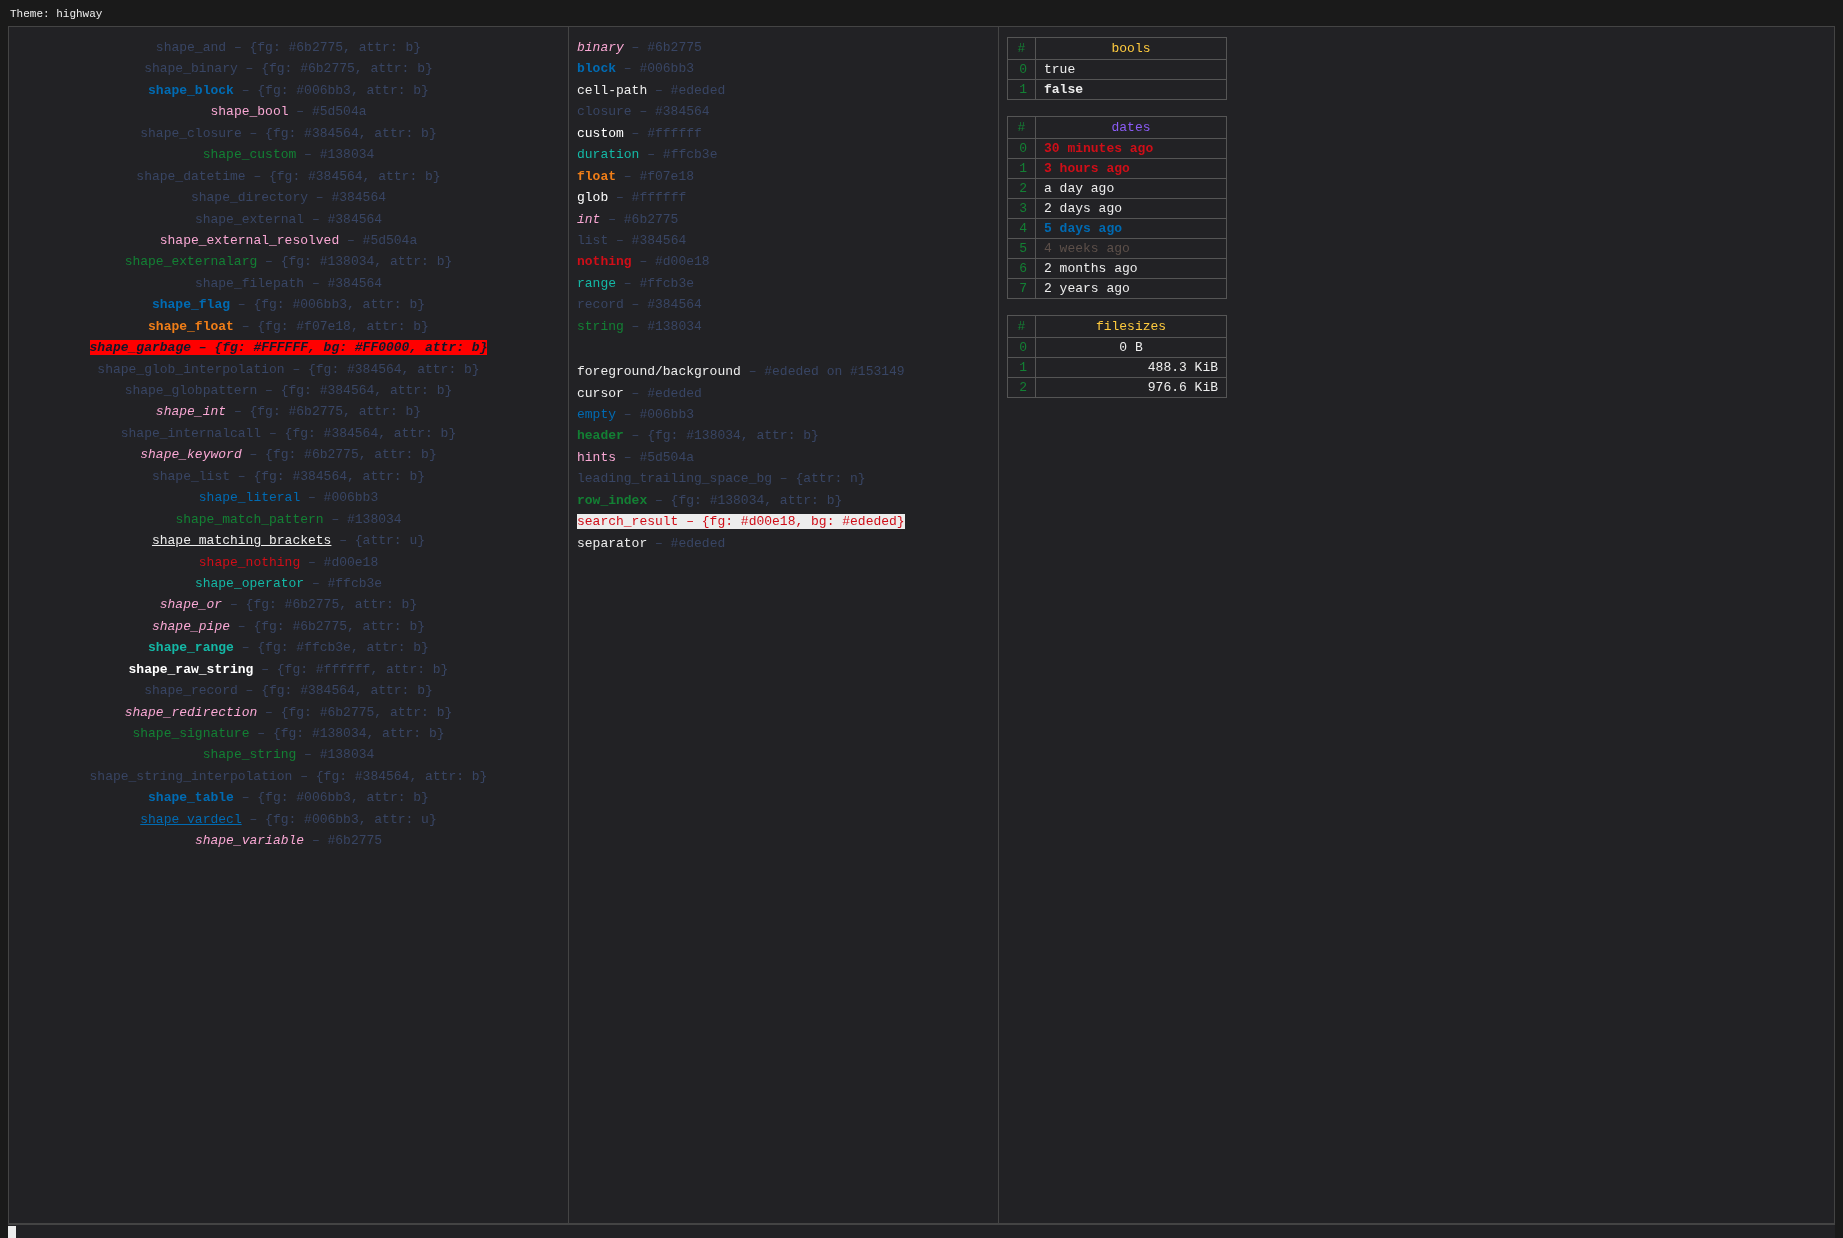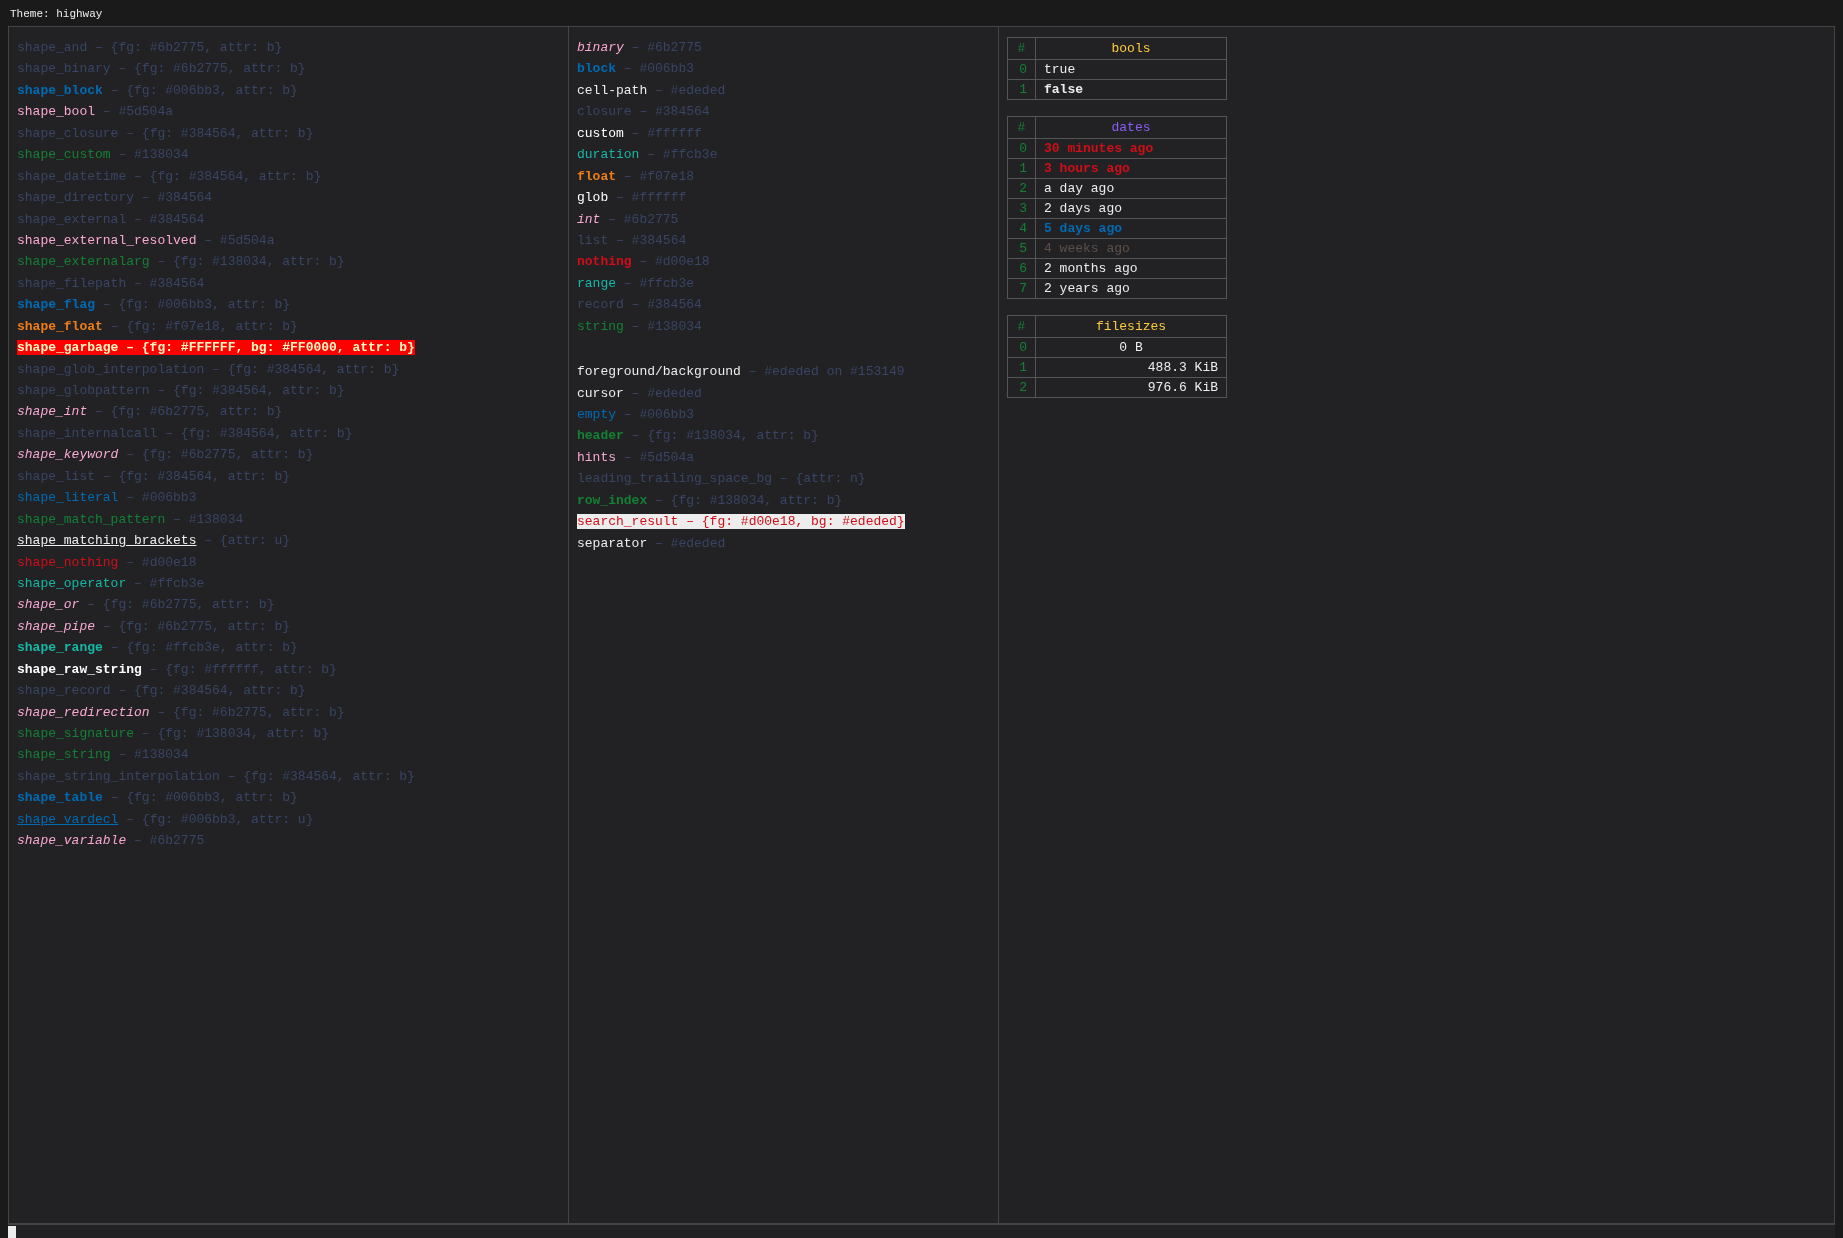--- a/index.html
+++ b/index.html
@@ -24,20 +24,21 @@
       min-height: 1150px;
     }
     .column {
       padding: 10px 8px;
       overflow-y: auto;
       border-right: 1px solid #444;
     }
     .col-left {
       flex: 0 0 560px;
       min-width: 560px;
+      text-align: center;
     }
     .col-mid {
       flex: 0 0 430px;
       min-width: 430px;
     }
     .col-right {
       flex: 1;
       padding: 10px 8px;
       display: flex;
       flex-direction: column;
@@ -55,22 +56,23 @@
     .c-138034 { color: #138034; }
     .c-f07e18 { color: #f07e18; }
     .c-ffcb3e { color: #14b8a6; }
     .c-ffffff { color: #ffffff; }
     .c-d00e18 { color: #d00e18; }
     .c-ededed { color: #ededed; }
     .bold { font-weight: bold; }
     .underline { text-decoration: underline; }
     .highlight-garbage {
       background: #FF0000;
-      color: #fef9c3;
+      color: #0f172a;
       font-weight: bold;
+      font-style: italic;
     }
     .highlight-search {
       background: #ededed;
       color: #d00e18;
       text-align: right;
     }
     
     .panel-table {
       border: 1px solid #555;
       border-collapse: collapse;

